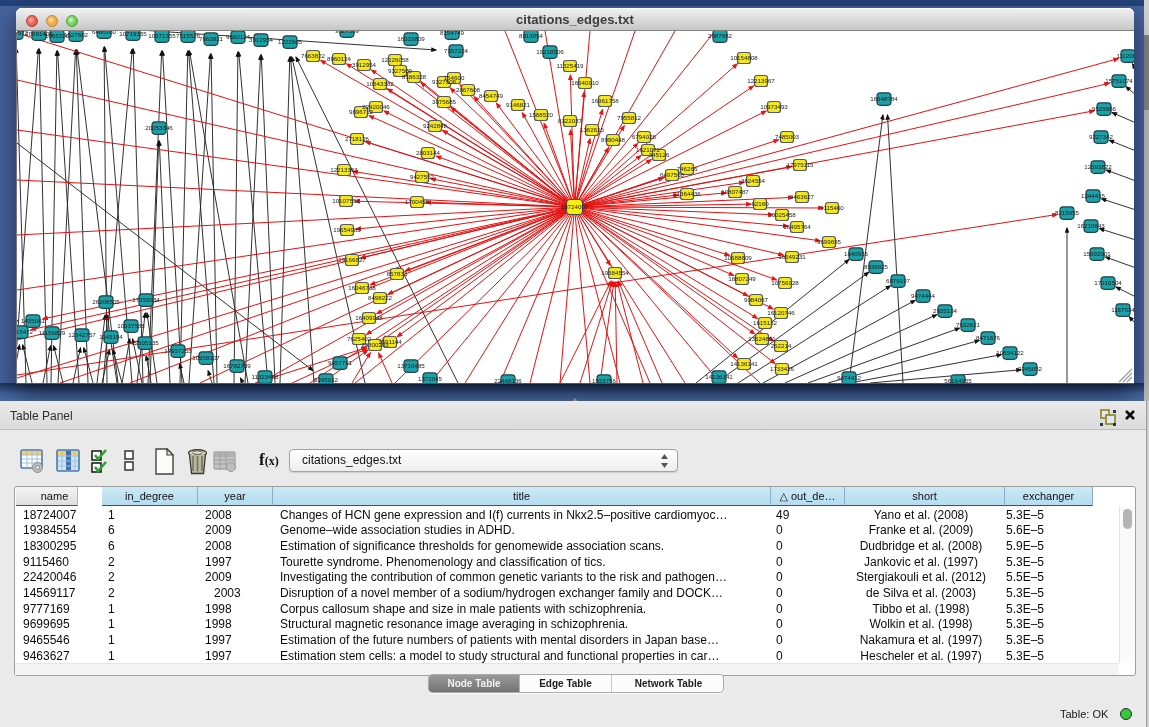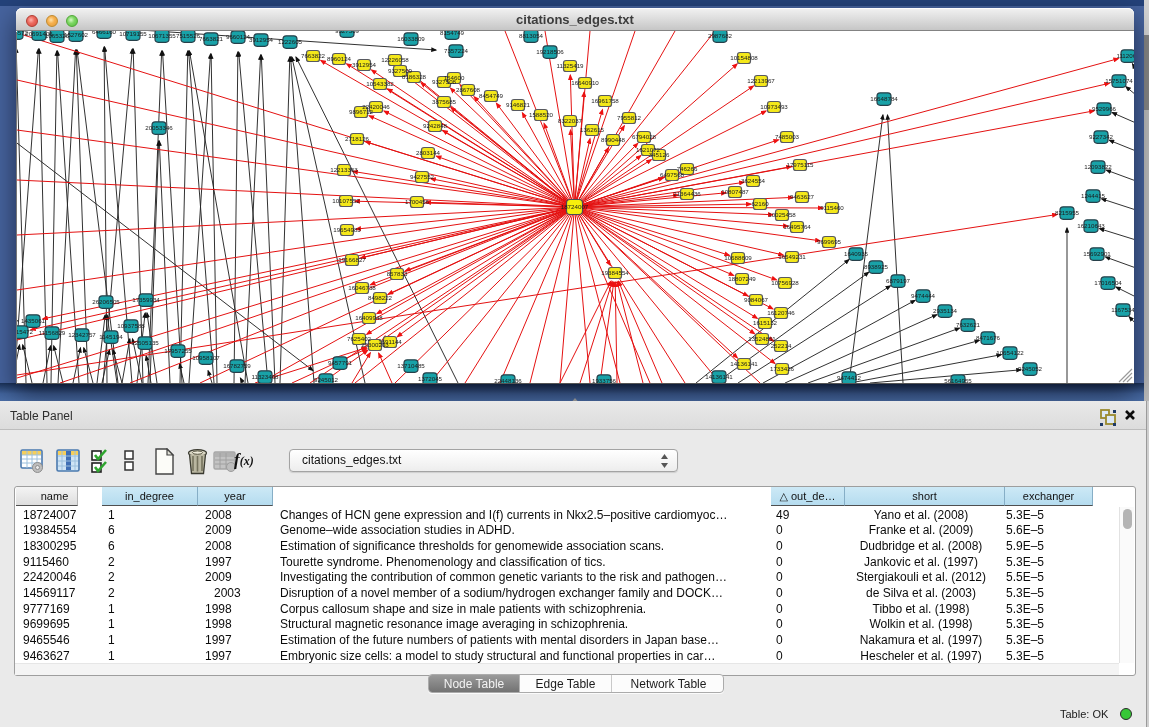--- a/index.html
+++ b/index.html
@@ -22,21 +22,21 @@
 #tblc{position:absolute;left:14px;top:486px;width:1122px;height:190px;border:1px solid #9e9e9e;border-radius:3px;background:#fff}
 .hc{position:absolute;top:487px;height:19px;border-bottom:1px solid #4f4f4f;font-size:11px;color:#111;text-align:center;line-height:19px}
 .hb{background:linear-gradient(#cde9f6,#b5dcef);border-right:1px solid #86aec6}
 .rw{position:absolute;height:15.7px;font-size:12px;color:#0b0b0b}
 .rw span{position:absolute;top:0;line-height:15.7px;white-space:nowrap}
 .rw .ctr{text-align:center}
 #vsb{position:absolute;left:1119px;top:507px;width:15px;height:156px;background:#fafafa;border-left:1px solid #e2e2e2}
 #vsb .th{position:absolute;left:3px;top:2px;width:9px;height:20px;border-radius:5px;background:#b4b4b4}
 #hsb{position:absolute;left:15px;top:663px;width:1104px;height:12px;background:#f4f4f4;border-top:1px solid #e6e6e6}
 #segs{position:absolute;left:428px;top:674px;width:296px;height:19px;border:1px solid #ababab;border-radius:4px;background:#fcfcfc;overflow:hidden;box-shadow:0 1px 0 rgba(255,255,255,.8)}
-.seg{position:absolute;top:0;height:19px;font-size:12px;font-weight:normal;color:#1c1c1c;text-align:center;line-height:18px}
+.seg{position:absolute;top:0;height:19px;font-size:10px;font-weight:bold;color:#1c1c1c;text-align:center;line-height:18px}
 #status{position:absolute;left:1060px;top:708px;font-size:11px;color:#1a1a1a}
 #memdot{position:absolute;left:1120px;top:708px;width:12px;height:12px;border-radius:50%;background:#37c837;border:1.5px solid #2a2a2a}
 #drop{position:absolute;left:289px;top:449px;width:389px;height:23px;border:1px solid #a3a3a3;border-radius:4px;background:linear-gradient(#ffffff,#ededed);font-size:12px;color:#111;line-height:21px;padding-left:12px;box-shadow:0 1px 1px rgba(0,0,0,.12)}
 .ticon{position:absolute;top:448px}
 </style></head><body>
 <div id="app">
  <div id="desk">
       <div id="desktop-top"></div>
     </div>
  <div id="deskbot"></div>
@@ -564,29 +564,30 @@
    <path d="M4.5 6.5l2 19h12l2-19" fill="#b9b6a0" stroke="#3a3a30" stroke-width="1.3"></path>
    <path d="M8 8v15M12.5 8v15.5M17 8v15" stroke="#76735e" stroke-width="1.6"></path>
    <ellipse cx="12.5" cy="4.6" rx="5" ry="1.7" fill="#efecdb" stroke="#55523f"></ellipse>
  </svg>
  <svg class="ticon" style="left:212px" width="26" height="26" viewBox="0 0 26 26">
    <rect x="2" y="4" width="21" height="17" rx="1.5" fill="#c3c3c3" stroke="#a6a6a6" stroke-width="1.4"></rect>
    <rect x="3" y="5" width="19" height="4" fill="#b1b1b1"></rect>
    <path d="M3 12h19M3 16h19M8 5v16M14 5v16" stroke="#a0a0a0"></path>
    <circle cx="19" cy="19" r="4.5" fill="#bdbdbd" stroke="#9d9d9d"></circle>
  </svg>
- <div style="position:absolute;left:234px;top:450px;font-size:17px;font-style:italic;font-family:'Liberation Serif',serif;font-weight:bold;color:#111">f<span style="font-size:12px">(x)</span></div>
+ <div style="position:absolute;left:259px;top:450px;font-size:17px;font-family:'Liberation Serif',serif;font-weight:bold;color:#111">f<span style="font-size:12px">(x)</span></div>
  <div id="drop">citations_edges.txt<svg style="position:absolute;right:8px;top:4px" width="9" height="14" viewBox="0 0 9 14">
         <path d="M4.5 0L8 5H1z" fill="#555"></path>
         <path d="M4.5 14L8 9H1z" fill="#555"></path>
       </svg></div>
  <div id="tblc"></div>
  <div class="hc" style="left:16px;width:62px;background:linear-gradient(#f4f4f4,#dedede);border-right:1px solid #b3b3b3;text-indent:16px">name</div>
  <div class="hc hb" style="left:102px;width:96px">in_degree</div>
  <div class="hc hb" style="left:198px;width:75px">year</div>
+ <div class="hc hb" style="left:273px;width:498px">title</div>
  <div class="hc hb" style="left:771px;width:74px">△ out_de…</div>
  <div class="hc hb" style="left:845px;width:160px">short</div>
  <div class="hc hb" style="left:1005px;width:88px">exchanger</div>
 <div class="rw" style="top:507.5px">
       <span style="left:23px">18724007</span>
       <span style="left:108px">1</span>
       <span style="left:205px">2008</span>
       <span style="left:280px">Changes of HCN gene expression and I(f) currents in Nkx2.5–positive cardiomyoc…</span>
       <span style="left:776px">49</span>
       <span class="ctr" style="left:845px;width:152px">Yano et al. (2008)</span>
@@ -661,21 +662,21 @@
       <span style="left:205px">1997</span>
       <span style="left:280px">Estimation of the future numbers of patients with mental disorders in Japan base…</span>
       <span style="left:776px">0</span>
       <span class="ctr" style="left:845px;width:152px">Nakamura et al. (1997)</span>
       <span style="left:1006px">5.3E–5</span>
     </div>
 <div class="rw" style="top:648.8px">
       <span style="left:23px">9463627</span>
       <span style="left:108px">1</span>
       <span style="left:205px">1997</span>
-      <span style="left:280px">Embryonic size cells: a model to study structural and functional properties in car…</span>
+      <span style="left:280px">Estimation stem cells: a model to study structural and functional properties in car…</span>
       <span style="left:776px">0</span>
       <span class="ctr" style="left:845px;width:152px">Hescheler et al. (1997)</span>
       <span style="left:1006px">5.3E–5</span>
     </div>
  <div id="vsb">
       <div class="th"></div>
     </div>
  <div id="hsb"></div>
  <div id="segs">
    <div class="seg" style="left:0;width:90px;background:linear-gradient(#9a9a9a,#6e6e6e);color:#f3f3f3">Node Table</div>

